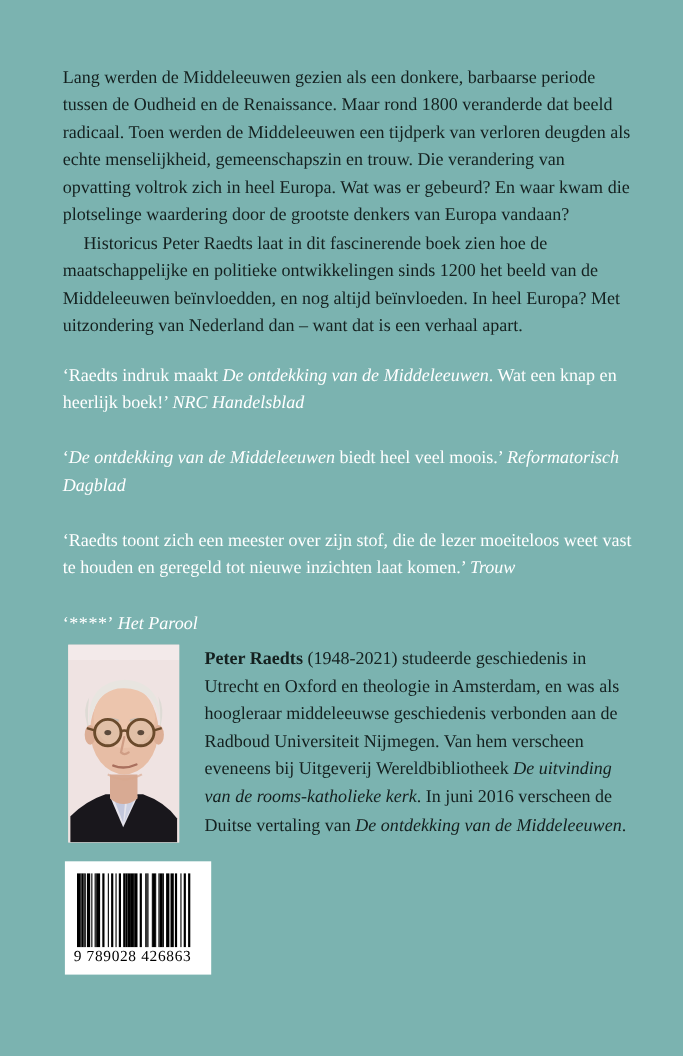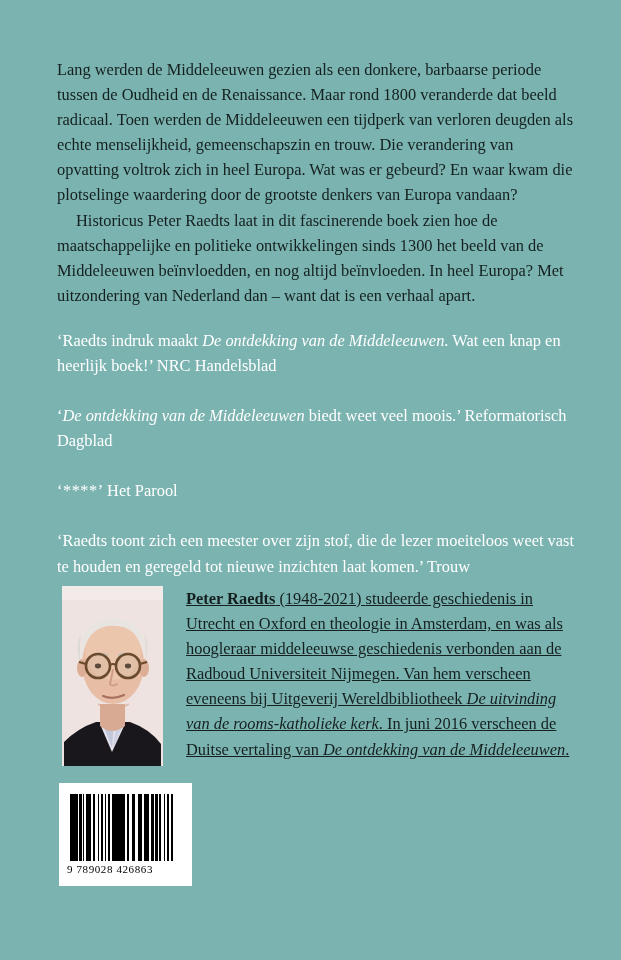--- a/index.html
+++ b/index.html
@@ -55,20 +55,21 @@
     font-size: 16.4px;
     line-height: 25.1px;
   }
   .quote {
     margin: 0 0 25px 0;
   }
   .quote:last-child {
     margin-bottom: 0;
   }
   .src {
+    font-style: italic;
   }
   .stars {
     letter-spacing: 0.5px;
   }
 
   
   .author-block {
     position: absolute;
     left: 62px;
     top: 586px;
@@ -87,21 +88,20 @@
     display: block;
   }
   .bio {
     position: absolute;
     left: 124px;
     top: 0px;
     width: 392px;
     color: #14201f;
     font-size: 16.4px;
     line-height: 25.1px;
-    text-decoration: underline;
   }
   .bio b {
     font-weight: bold;
   }
 
   
   .barcode-box {
     position: absolute;
     left: 59px;
     top: 783px;
@@ -123,21 +123,21 @@
     background: #000000;
     height: 100%;
   }
   .barcode-digits {
     position: absolute;
     left: 8px;
     top: 80px;
     width: 117px;
     color: #000;
     font-family: "Liberation Serif", "DejaVu Serif", serif;
-    font-size: 11px;
+    font-size: 14px;
     letter-spacing: 0.6px;
     white-space: nowrap;
   }
 
   
   .website {
     position: absolute;
     left: 59px;
     top: 899px;
     color: #14201f;
@@ -145,32 +145,32 @@
     line-height: 18px;
   }
 </style>
 </head>
 <body>
 
 <div class="cover">
 
   <div class="blurb">
     <p>Lang werden de Middeleeuwen gezien als een donkere, barbaarse periode tussen de Oudheid en de Renaissance. Maar rond 1800 veranderde dat beeld radicaal. Toen werden de Middeleeuwen een tijdperk van verloren deugden als echte menselijkheid, gemeenschapszin en trouw. Die verandering van opvatting voltrok zich in heel Europa. Wat was er gebeurd? En waar kwam die plotselinge waardering door de grootste denkers van Europa vandaan?</p>
-    <p class="indented">Historicus Peter Raedts laat in dit fascinerende boek zien hoe de maatschappelijke en politieke ontwikkelingen sinds 1300 het beeld van de Middeleeuwen beïnvloedden, en nog altijd beïnvloeden. In heel Europa? Met uitzondering van Nederland dan – want dat is een verhaal apart.</p>
+    <p class="indented">Historicus Peter Raedts laat in dit fascinerende boek zien hoe de maatschappelijke en politieke ontwikkelingen sinds 1200 het beeld van de Middeleeuwen beïnvloedden, en nog altijd beïnvloeden. In heel Europa? Met uitzondering van Nederland dan – want dat is een verhaal apart.</p>
   </div>
 
   <div class="quotes">
 
     <p class="quote"><span>‘Raedts indruk maakt </span><i>De ontdekking van de Middeleeuwen</i><span>. Wat een knap en heerlijk boek!’ </span><span class="src">NRC Handelsblad</span></p>
 
-    <p class="quote"><span>‘</span><i>De ontdekking van de Middeleeuwen</i><span> biedt weet veel moois.’ </span><span class="src">Reformatorisch Dagblad</span></p>
+    <p class="quote"><span>‘</span><i>De ontdekking van de Middeleeuwen</i><span> biedt heel veel moois.’ </span><span class="src">Reformatorisch Dagblad</span></p>
+
+    <p class="quote"><span>‘Raedts toont zich een meester over zijn stof, die de lezer moeiteloos weet vast te houden en geregeld tot nieuwe inzichten laat komen.’ </span><span class="src">Trouw</span></p>
 
     <p class="quote"><span class="stars">‘****’ </span><span class="src">Het Parool</span></p>
-
-    <p class="quote"><span>‘Raedts toont zich een meester over zijn stof, die de lezer moeiteloos weet vast te houden en geregeld tot nieuwe inzichten laat komen.’ </span><span class="src">Trouw</span></p>
 
   </div>
 
   <div class="author-block">
 
     <div class="author-photo">
       <svg width="101" height="180" viewBox="0 0 101 180" xmlns="http://www.w3.org/2000/svg">
         <rect x="0" y="0" width="101" height="180" fill="#efe3e2"></rect>
         <rect x="0" y="0" width="101" height="14" fill="#f3eaea"></rect>
 

